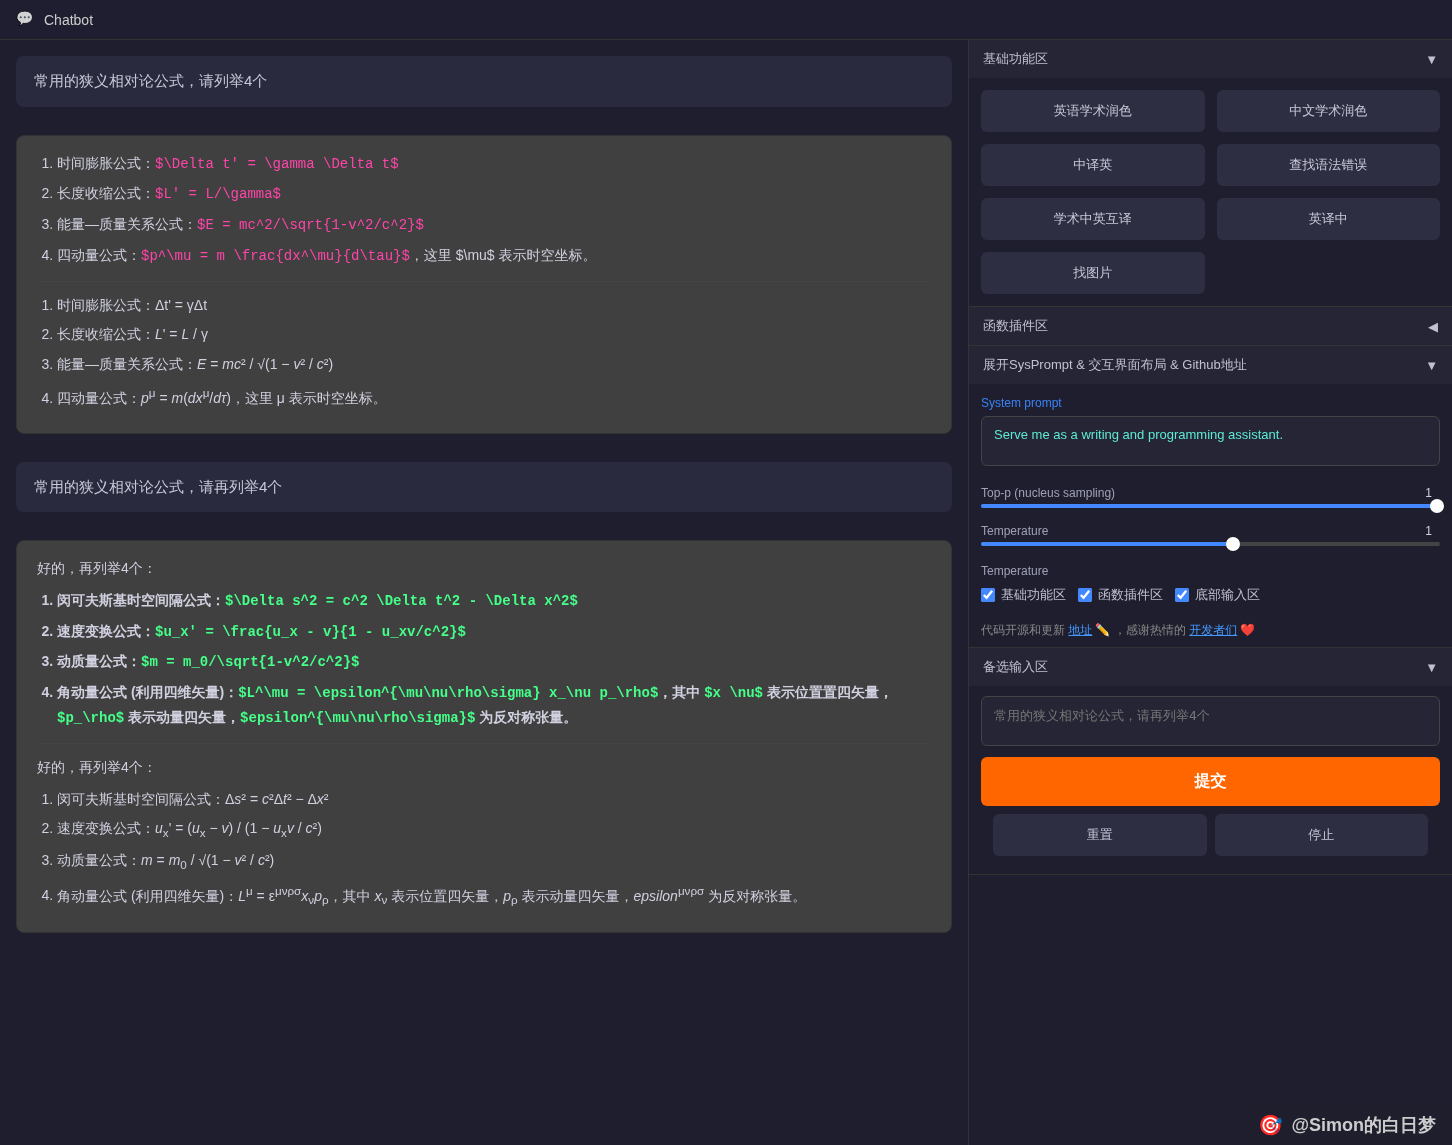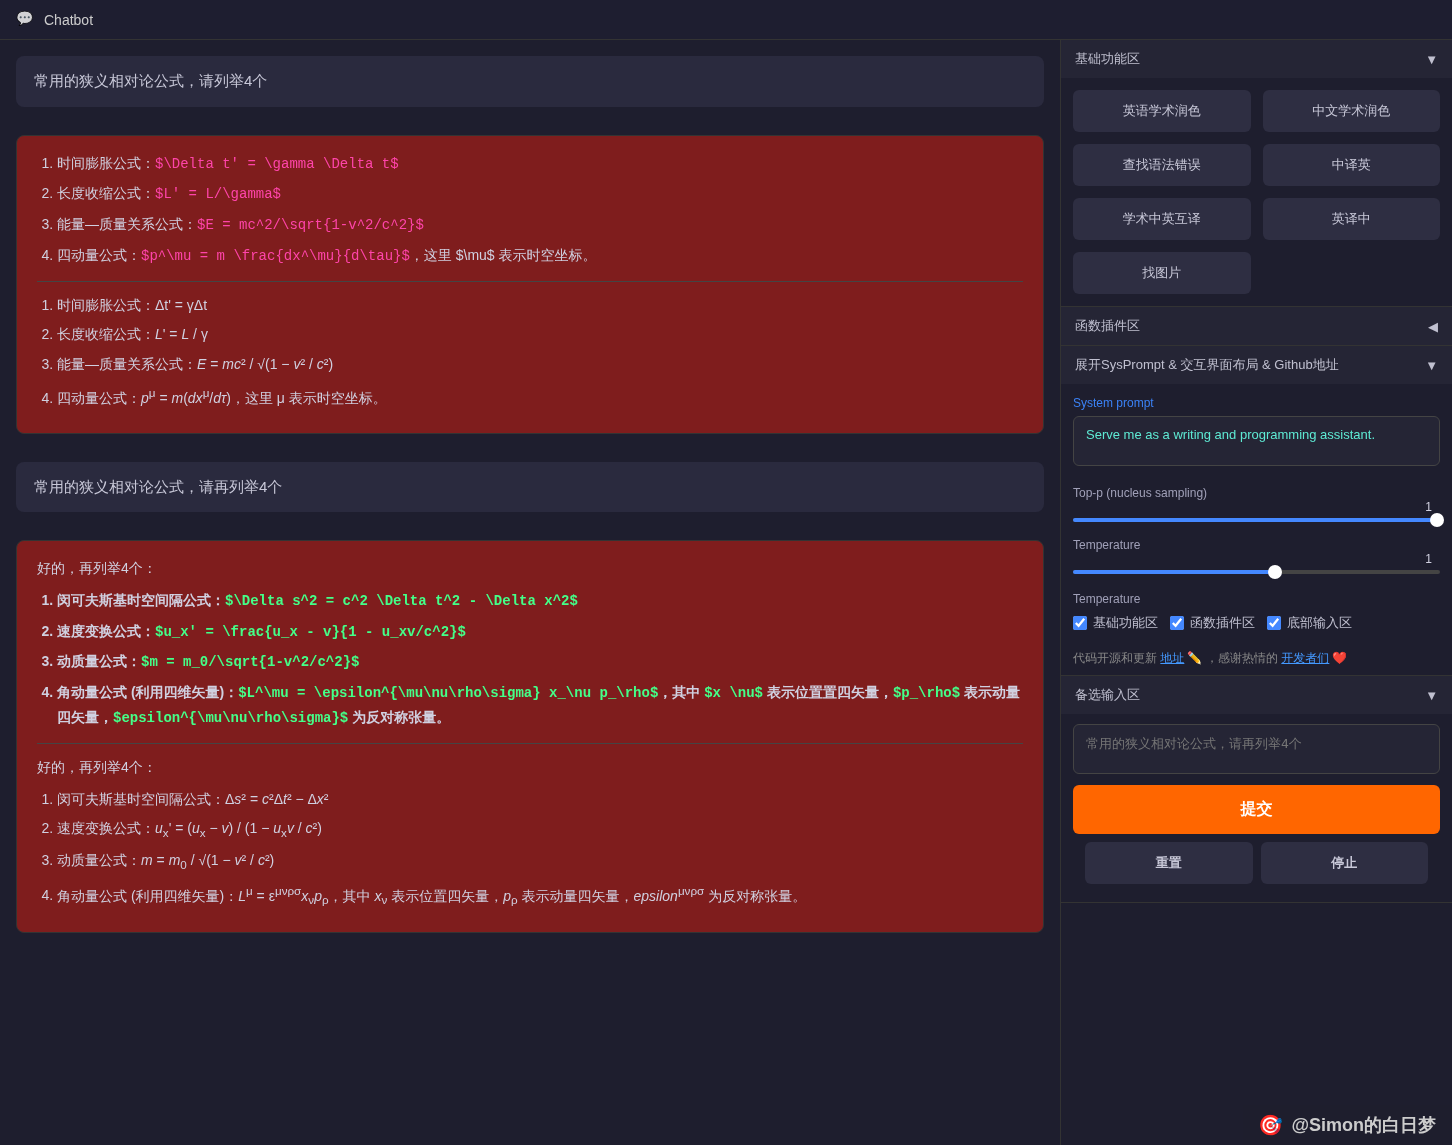--- a/index.html
+++ b/index.html
@@ -59,21 +59,21 @@
       border-radius: 8px;
       padding: 14px 18px;
       color: #c8c8d8;
       font-size: 15px;
       line-height: 1.5;
       max-width: 100%;
     }
 
     
     .ai-response {
-      background: #7f1d1d;
+      background: #404040;
       border-radius: 8px;
       padding: 16px 20px;
       color: #d0d0e0;
       font-size: 14px;
       line-height: 1.7;
       max-width: 100%;
       border: 1px solid #333;
     }
 
     .ai-response .separator {
@@ -94,21 +94,21 @@
       font-family: 'Courier New', monospace;
     }
 
     .pink-formula {
       color: #ff44aa;
       font-family: 'Courier New', monospace;
     }
 
     
     .right-sidebar {
-      width: 392px;
+      width: 484px;
       background: #1e1e2e;
       border-left: 1px solid #333;
       display: flex;
       flex-direction: column;
       overflow-y: auto;
     }
 
     
     .sidebar-section {
       border-bottom: 1px solid #333;
@@ -327,27 +327,25 @@
 
     .bottom-btn {
       flex: 1;
       background: #2e2e42;
       border: none;
       border-radius: 6px;
       padding: 12px 8px;
       color: #c8c8d8;
       font-size: 13px;
       cursor: pointer;
-      font-weight: bold;
     }
     .param-header-row {
       display: flex;
       justify-content: space-between;
       margin-bottom: 4px;
-      flex-direction: column;
     }
 
     
     .watermark {
       position: fixed;
       bottom: 0;
       right: 0;
       padding: 8px 16px;
       font-size: 18px;
       font-weight: bold;
@@ -422,22 +420,22 @@
   <div class="right-sidebar">
 
     <div class="sidebar-section">
       <div class="sidebar-section-header">
         <span>基础功能区</span>
         <span class="chevron-icon">▼</span>
       </div>
       <div class="function-buttons-grid">
         <button class="func-btn">英语学术润色</button>
         <button class="func-btn">中文学术润色</button>
+        <button class="func-btn">中译英</button>
         <button class="func-btn">查找语法错误</button>
-        <button class="func-btn">中译英</button>
         <button class="func-btn">学术中英互译</button>
         <button class="func-btn">英译中</button>
         <button class="func-btn">找图片</button>
       </div>
     </div>
 
     <div class="sidebar-section">
       <div class="sidebar-section-header">
         <span>函数插件区</span>
         <span class="chevron-icon">◀</span>

